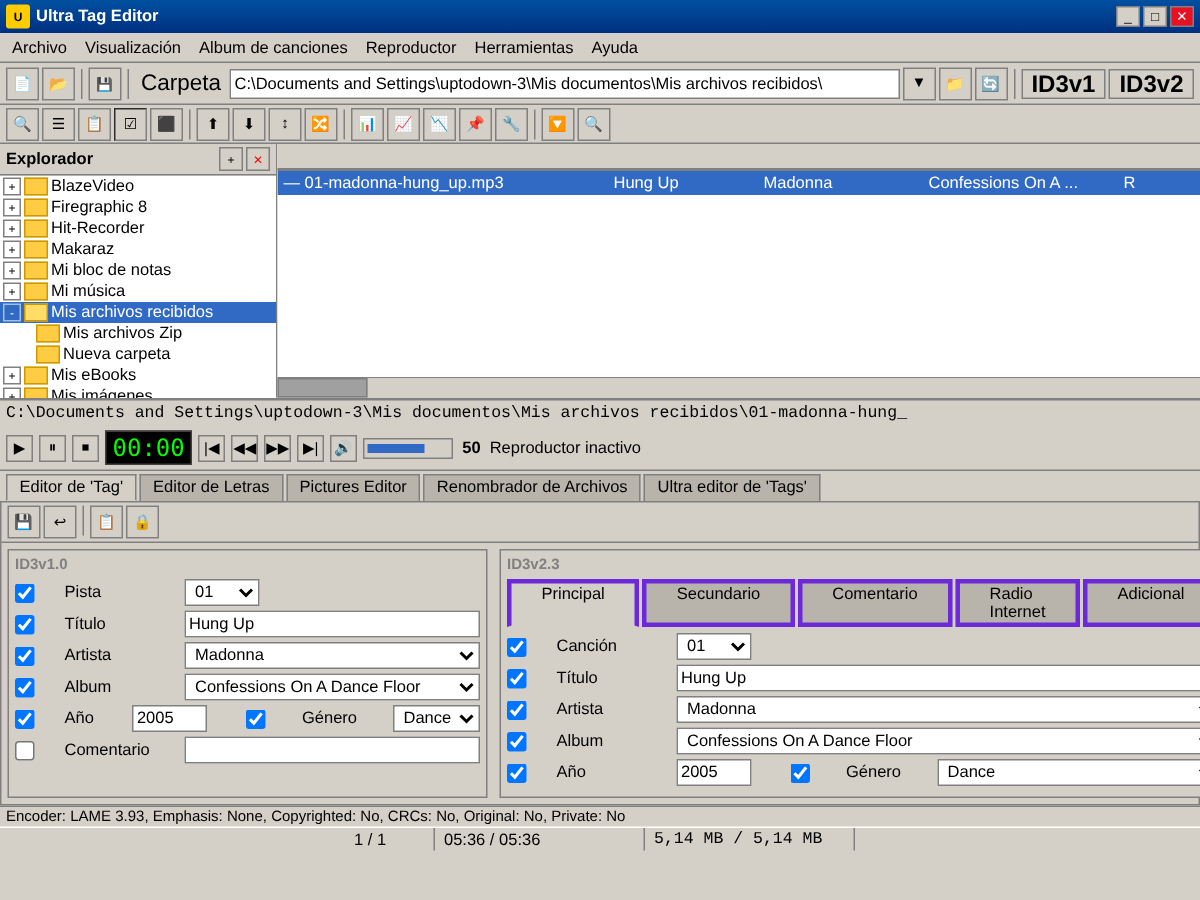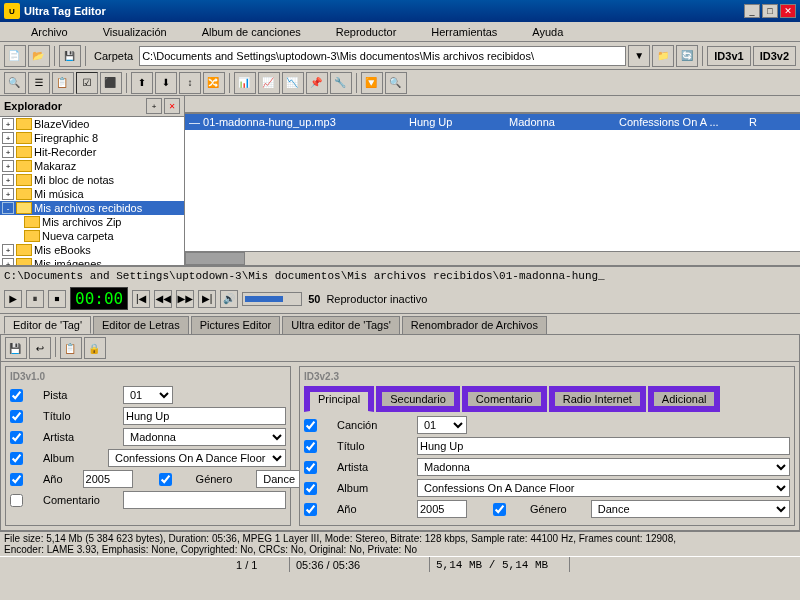--- a/index.html
+++ b/index.html
@@ -8,29 +8,29 @@
     
     .title-bar { background: linear-gradient(to bottom, #0050a0, #003080); color: white; height: 22px; display: flex; align-items: center; justify-content: space-between; padding: 0 4px; }
     .title-bar-left { display: flex; align-items: center; gap: 4px; font-size: 11px; font-weight: bold; }
     .title-bar-icon { width: 16px; height: 16px; background: #ffcc00; border-radius: 2px; display: flex; align-items: center; justify-content: center; font-size: 8px; font-weight: bold; color: #000; }
     .title-bar-buttons { display: flex; gap: 2px; }
     .title-btn { width: 16px; height: 14px; background: #d4d0c8; border: 1px solid #808080; font-size: 9px; cursor: pointer; display: flex; align-items: center; justify-content: center; color: #000; }
     .title-btn.close { background: #e81123; color: white; }
     
     
     .menu-bar { background: #d4d0c8; height: 20px; display: flex; align-items: center; padding: 0 2px; border-bottom: 1px solid #808080; }
-    .menu-item { padding: 2px 6px; cursor: pointer; font-size: 11px; margin-left: 23px; }
+    .menu-item { padding: 2px 6px; cursor: pointer; font-size: 11px; }
     
     
     .toolbar { background: #d4d0c8; height: 28px; display: flex; align-items: center; padding: 2px 4px; gap: 2px; border-bottom: 1px solid #808080; }
     .tb-btn { width: 22px; height: 22px; background: #d4d0c8; border: 1px solid #808080; cursor: pointer; display: flex; align-items: center; justify-content: center; font-size: 10px; }
     .tb-separator { width: 1px; height: 20px; background: #808080; margin: 0 2px; }
-    .folder-label { font-size: 11px; margin: 0 4px; }
+    .folder-label { font-size: 15px; margin: 0 4px; }
     .path-input { flex: 1; height: 20px; border: 1px solid #808080; background: white; padding: 0 2px; font-size: 11px; }
-    .tb-btn-small { padding: 1px 6px; height: 20px; background: #d4d0c8; border: 1px solid #808080; cursor: pointer; font-size: 11px; font-weight: bold; }
+    .tb-btn-small { padding: 1px 6px; height: 20px; background: #d4d0c8; border: 1px solid #808080; cursor: pointer; font-size: 16px; font-weight: bold; }
     
     
     .toolbar2 { background: #d4d0c8; height: 26px; display: flex; align-items: center; padding: 2px 4px; gap: 2px; border-bottom: 1px solid #808080; }
     
     
     .main-area { display: flex; height: 170px; border-bottom: 1px solid #808080; }
     
     
     .explorer { width: 185px; border-right: 1px solid #808080; background: white; overflow: hidden; display: flex; flex-direction: column; }
     .explorer-header { background: #d4d0c8; padding: 2px 4px; font-weight: bold; font-size: 11px; border-bottom: 1px solid #808080; display: flex; align-items: center; justify-content: space-between; }
@@ -69,33 +69,33 @@
     .tag-tab:not(.active) { background: #b8b4ac; }
     .tag-content { background: #d4d0c8; border: 1px solid #808080; flex: 1; display: flex; flex-direction: column; }
     
     
     .tag-toolbar { display: flex; gap: 2px; padding: 2px 4px; border-bottom: 1px solid #808080; }
     
     
     .tag-panels { display: flex; flex: 1; padding: 4px; gap: 8px; }
     
     
-    .id3v1-panel { width: 286px; border: 1px solid #808080; padding: 4px; background: #d4d0c8; }
+    .id3v1-panel { width: 320px; border: 1px solid #808080; padding: 4px; background: #d4d0c8; }
     .panel-title { font-size: 10px; font-weight: bold; color: #808080; margin-bottom: 4px; }
     .field-row { display: flex; align-items: center; margin-bottom: 3px; gap: 20px; }
     .field-checkbox { width: 13px; height: 13px; }
     .field-label { width: 60px; font-size: 11px; }
     .field-input { flex: 1; height: 18px; border: 1px solid #808080; background: white; padding: 0 2px; font-size: 11px; }
     .field-select { height: 18px; border: 1px solid #808080; background: white; padding: 0 2px; font-size: 11px; }
     .field-select-sm { width: 50px; height: 18px; border: 1px solid #808080; background: white; padding: 0 2px; font-size: 11px; }
     
     
     .id3v2-panel { flex: 1; border: 1px solid #808080; background: #d4d0c8; padding: 4px; }
     .id3v2-tabs { display: flex; gap: 2px; margin-bottom: 4px; }
-    .id3v2-tab { padding: 1px 8px; background: #d4d0c8; border: 6px solid #6d28d9; cursor: pointer; font-size: 11px; }
+    .id3v2-tab { padding: 1px 20px; background: #d4d0c8; border: 3px solid #6d28d9; cursor: pointer; font-size: 11px; }
     .id3v2-tab.active { background: #d4d0c8; border-bottom: 1px solid #d4d0c8; }
     .id3v2-tab:not(.active) { background: #b8b4ac; }
     
     
     .status-bar { background: #d4d0c8; border-top: 1px solid #808080; padding: 1px 4px; font-size: 10px; }
     .status-bottom { display: flex; background: #d4d0c8; border-top: 1px solid #ffffff; height: 16px; justify-content: center; }
     .status-cell { border-right: 1px solid #808080; padding: 1px 6px; font-size: 11px; display: flex; align-items: center; }
     
     
     ::-webkit-scrollbar { width: 14px; height: 14px; }
@@ -275,22 +275,22 @@
   <span style="font-size:11px;font-weight:bold;margin:0 2px;">50</span>
   <span>Reproductor inactivo</span>
 </div>
 
 <div class="tag-editor">
 
   <div class="tag-tabs">
     <div class="tag-tab active">Editor de 'Tag'</div>
     <div class="tag-tab">Editor de Letras</div>
     <div class="tag-tab">Pictures Editor</div>
+    <div class="tag-tab">Renombrador de Archivos</div>
     <div class="tag-tab">Ultra editor de 'Tags'</div>
-    <div class="tag-tab">Renombrador de Archivos</div>
   </div>
 
   <div class="tag-content">
 
     <div class="tag-toolbar">
       <button class="tb-btn">💾</button>
       <button class="tb-btn">↩</button>
       <div class="tb-separator"></div>
       <button class="tb-btn">📋</button>
       <button class="tb-btn">🔒</button>
@@ -400,20 +400,19 @@
             <option>Dance</option>
           </select>
         </div>
 
       </div>
     </div>
   </div>
 </div>
 
 <div class="status-bar">
-  <div>File size: 5,14 Mb (5 384 623 bytes), Duration: 05:36, MPEG 1 Layer III, Mode: Stereo, Bitrate: 128 kbps, Sample rate: 44100 Hz, Frames count: 12908,</div>
   <div>Encoder: LAME 3.93, Emphasis: None, Copyrighted: No, CRCs: No, Original: No, Private: No</div>
 </div>
 <div class="status-bottom">
   <div class="status-cell" style="width:60px;">1 / 1</div>
   <div class="status-cell" style="width:140px;">05:36 / 05:36</div>
   <div class="status-cell" style="width:140px;font-family:Liberation Mono, monospace;">5,14 MB / 5,14 MB</div>
 </div>
 
 </body></html>

